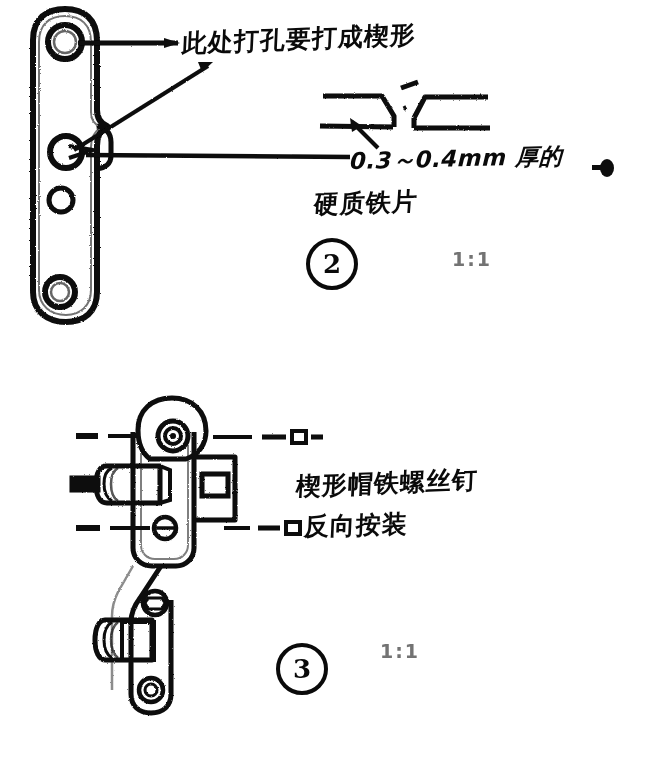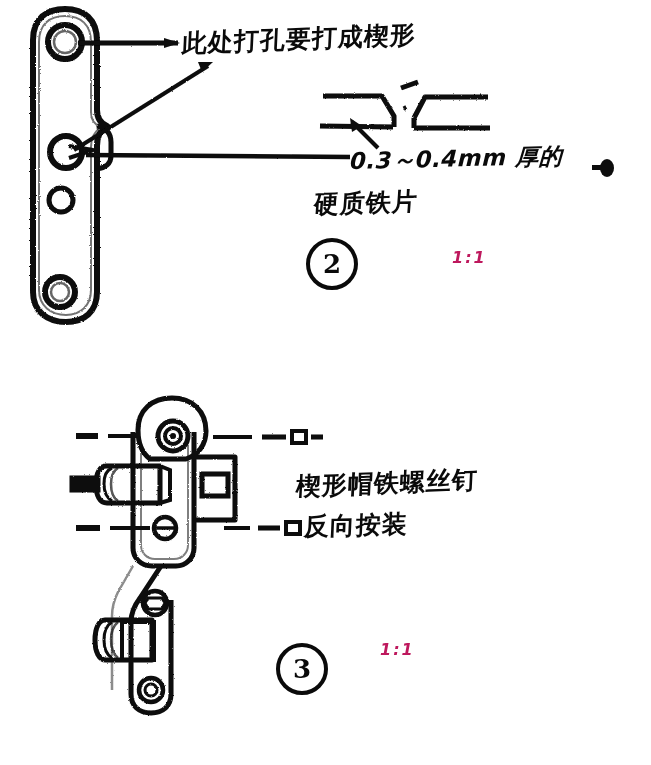--- a/index.html
+++ b/index.html
@@ -16,22 +16,22 @@
     font-weight:bold;
     color:#0a0a0a;
     white-space:nowrap;
     letter-spacing:1px;
     
     transform-origin:left center;
   }
   .cn-main{font-size:25px;}
   .cn-dim{font-size:23px;font-style:italic;letter-spacing:0.5px;}
   .scale-mark{
-    position:absolute;font-size:16px;font-weight:bold;color:#be185d;
-    font-family:"DejaVu Sans",sans-serif;letter-spacing:2px;font-style:italic;
+    position:absolute;font-size:19px;font-weight:bold;color:#737373;
+    font-family:"DejaVu Sans",sans-serif;letter-spacing:2px;
   }
   .step-circle{
     position:absolute;
     width:44px;height:44px;border:4px solid #0a0a0a;border-radius:50%;
     display:flex;align-items:center;justify-content:center;
     font-size:26px;font-weight:bold;color:#0a0a0a;
     font-family:"DejaVu Serif","Liberation Serif",serif;
   }
   .skewA{transform:rotate(-2.2deg) skewX(-5deg);}
   .skewB{transform:rotate(-1.4deg) skewX(-4deg);}

